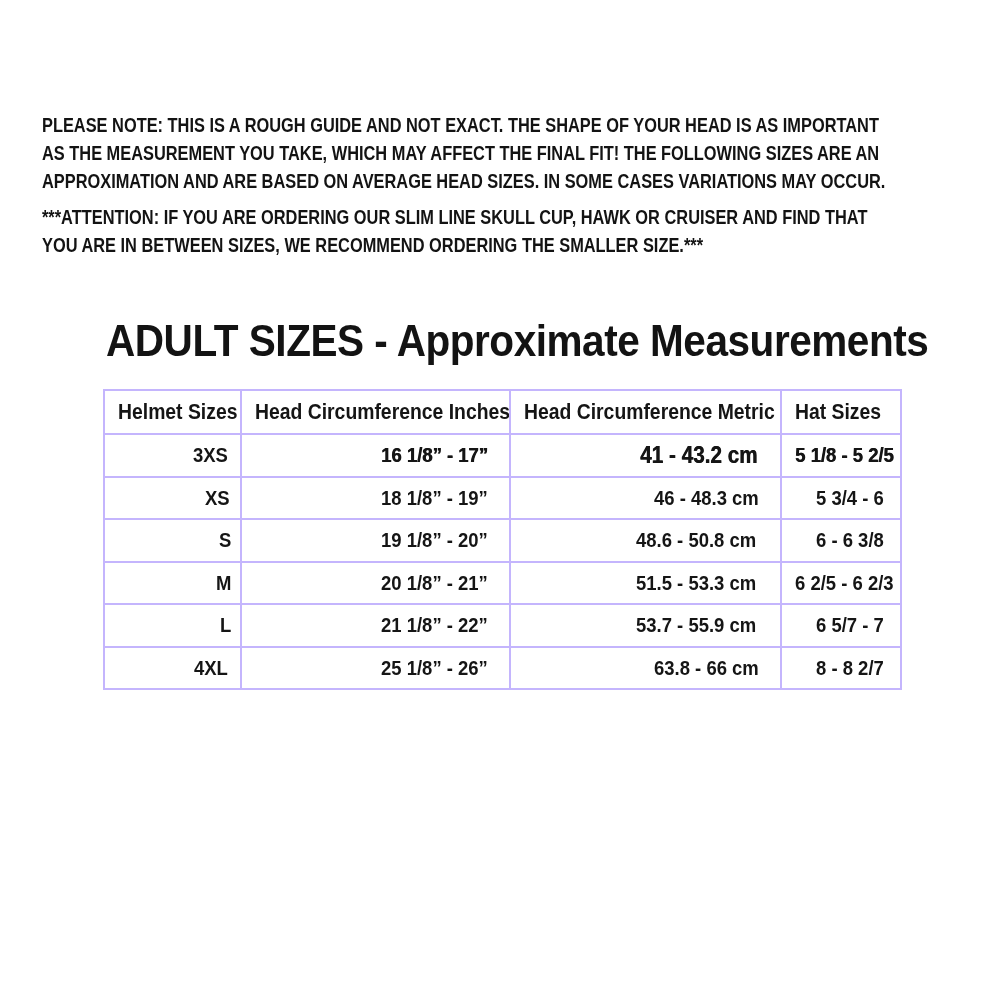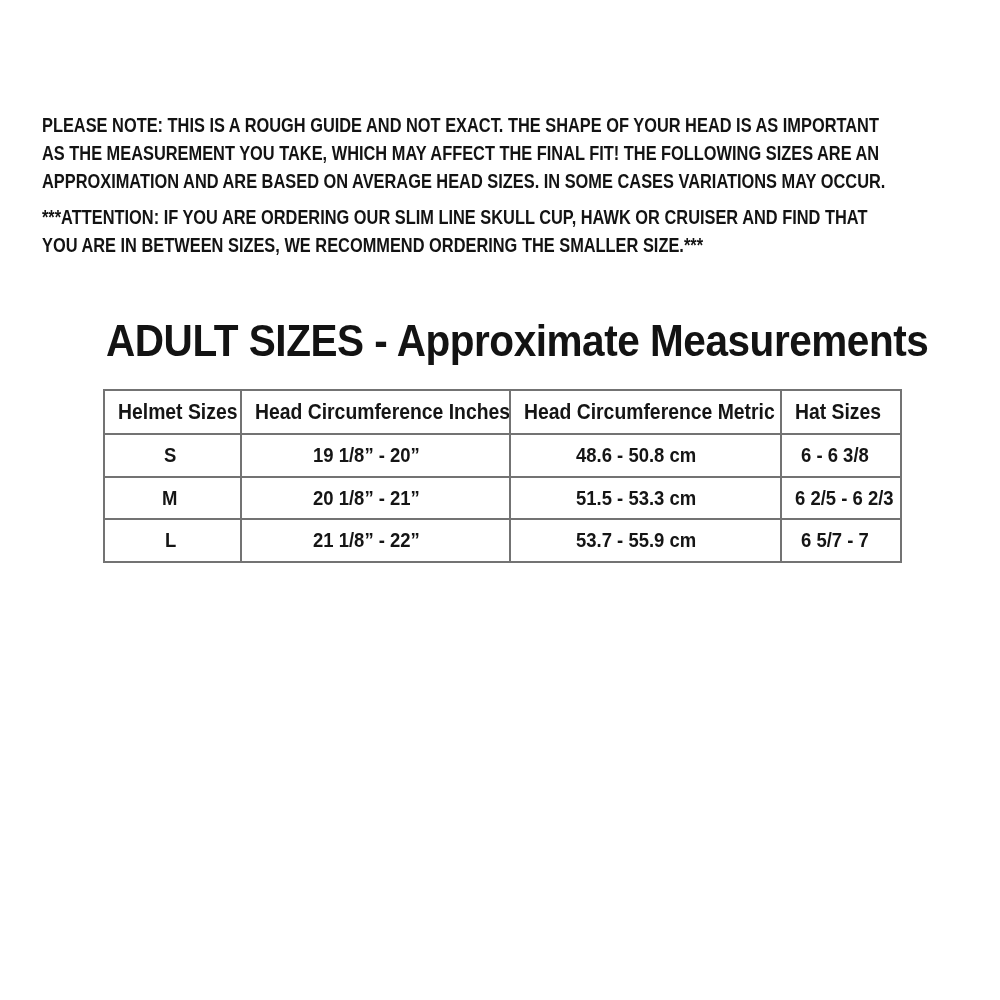--- a/index.html
+++ b/index.html
@@ -47,24 +47,24 @@
   
   table.size-table {
     position: absolute;
     left: 103px;
     top: 389px;
     width: 797px;
     border-collapse: collapse;
     table-layout: fixed;
   }
   .size-table th, .size-table td {
-    border: 2px solid #737373;
-    text-align: center;
+    border: 2px solid #c4b5fd;
+    text-align: right;
     vertical-align: middle;
-    padding: 0 16px 0 13px;
+    padding: 0 7px 0 13px;
     overflow: hidden;
   }
   .size-table th { height: 42px; font-weight: 700; }
   .size-table td { height: 40.5px; font-weight: 700; }
   .cx {
     display: inline-block;
     transform: scaleX(0.88);
     transform-origin: left center;
     white-space: nowrap;
     font-size: 21px;
@@ -106,34 +106,52 @@
         </th>
         <th>
           <span class="cx">Head Circumference Metric</span>
         </th>
         <th>
           <span class="cx">Hat Sizes</span>
         </th>
       </tr>
     </thead>
     <tbody>
+        <tr class="row-emph">
+          <td class="col-helmet"><span class="cx">3XS</span></td>
+          <td class="col-inches"><span class="cx">16 1/8” - 17”</span></td>
+          <td class="col-metric"><span class="cx">41 - 43.2 cm</span></td>
+          <td class="col-hat"><span class="cx">5 1/8 - 5 2/5</span></td>
+        </tr>
+        <tr>
+          <td class="col-helmet"><span class="cx">XS</span></td>
+          <td class="col-inches"><span class="cx">18 1/8” - 19”</span></td>
+          <td class="col-metric"><span class="cx">46 - 48.3 cm</span></td>
+          <td class="col-hat"><span class="cx">5 3/4 - 6</span></td>
+        </tr>
         <tr>
           <td class="col-helmet"><span class="cx">S</span></td>
           <td class="col-inches"><span class="cx">19 1/8” - 20”</span></td>
           <td class="col-metric"><span class="cx">48.6 - 50.8 cm</span></td>
           <td class="col-hat"><span class="cx">6 - 6 3/8</span></td>
         </tr>
         <tr>
           <td class="col-helmet"><span class="cx">M</span></td>
           <td class="col-inches"><span class="cx">20 1/8” - 21”</span></td>
           <td class="col-metric"><span class="cx">51.5 - 53.3 cm</span></td>
           <td class="col-hat"><span class="cx">6 2/5 - 6 2/3</span></td>
         </tr>
         <tr>
           <td class="col-helmet"><span class="cx">L</span></td>
           <td class="col-inches"><span class="cx">21 1/8” - 22”</span></td>
           <td class="col-metric"><span class="cx">53.7 - 55.9 cm</span></td>
           <td class="col-hat"><span class="cx">6 5/7 - 7</span></td>
         </tr>
+        <tr>
+          <td class="col-helmet"><span class="cx">4XL</span></td>
+          <td class="col-inches"><span class="cx">25 1/8” - 26”</span></td>
+          <td class="col-metric"><span class="cx">63.8 - 66 cm</span></td>
+          <td class="col-hat"><span class="cx">8 - 8 2/7</span></td>
+        </tr>
       </tbody>
   </table>
 
 </div>
 
 </body></html>

